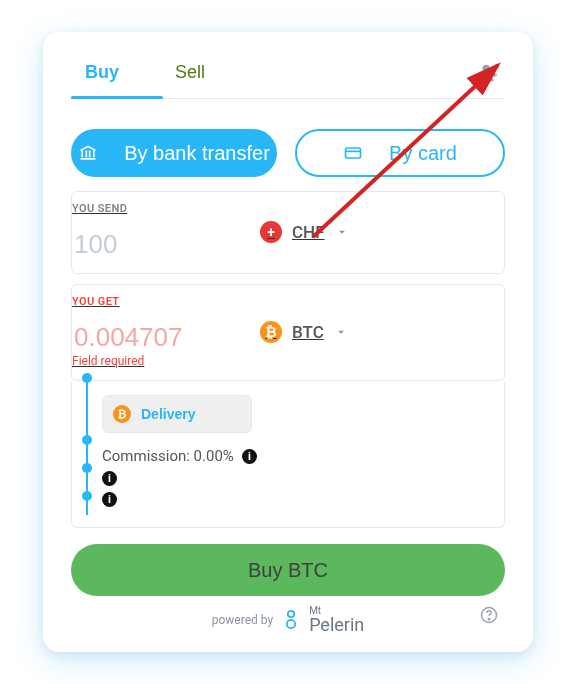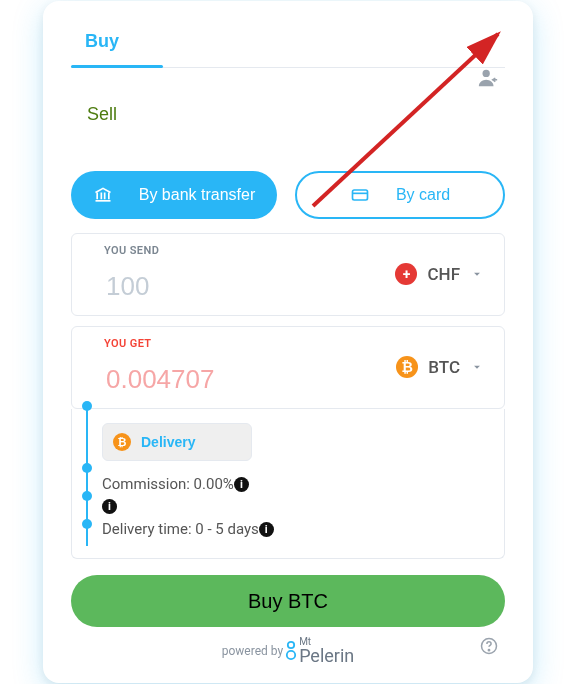--- a/index.html
+++ b/index.html
@@ -12,52 +12,52 @@
     --red:#f44336;
   }
   html,body{margin:0;padding:0;width:576px;height:684px;font-family:-apple-system,BlinkMacSystemFont,"Segoe UI",Roboto,Arial,sans-serif;color:var(--text);}
   body{display:flex;align-items:center;justify-content:center;background:#fff;}
   .card{
     width:490px;background:#fff;border-radius:16px;
     box-shadow:0 8px 30px rgba(41,182,246,0.25),0 3px 10px rgba(0,0,0,0.07);
     padding:22px 28px 18px 28px;box-sizing:border-box;position:relative;
   }
   .topbar{display:flex;align-items:center;justify-content:space-between;position:relative;}
-  .tabs{display:flex;gap:36px;margin-left:4px;flex-direction:column;}
+  .tabs{display:flex;gap:36px;margin-left:4px;}
   .tab{background:none;border:none;font-size:18px;color:#4d7c0f;padding:8px 10px;cursor:pointer;}
   .tab.active{color:var(--blue);font-weight:600;}
   .tab-underline{position:absolute;left:0;top:42px;height:3px;width:92px;background:var(--blue);border-radius:2px;}
   .hr{position:absolute;left:0;right:0;top:44px;height:1px;background:var(--border);}
   .account-btn{background:none;border:none;cursor:pointer;color:#9aa3ad;display:flex;align-items:center;}
   .pay-row{display:flex;gap:18px;margin-top:38px;}
-  .pill{flex:1;height:48px;border-radius:999px;display:flex;align-items:center;justify-content:center;gap:26px;font-size:16px;cursor:pointer;}
+  .pill{flex:1;height:48px;border-radius:999px;display:flex;align-items:center;justify-content:center;gap:26px;font-size:20px;cursor:pointer;}
   .pill.primary{background:var(--blue);color:#fff;border:none;}
   .pill.outline{background:#fff;border:2px solid var(--blue);color:var(--blue);}
-  .panel{margin-top:14px;border:1px solid var(--border);border-radius:6px;padding:10px 16px 12px 32px;display:flex;align-items:center;justify-content:space-between;position:relative;}
+  .panel{margin-top:14px;border:1px solid var(--border);border-radius:6px;padding:10px 16px 12px 0;display:flex;align-items:center;justify-content:flex-start;position:relative;text-decoration:underline;}
   .panel .label{font-size:11px;letter-spacing:.4px;color:#7b8691;font-weight:600;}
   .panel.error .label{color:var(--red);}
   .panel .amount{border:none;outline:none;font-size:26px;color:#c4cdd6;background:transparent;width:180px;margin-top:13px;}
   .panel.error .amount{color:#f6a6a6;}
   .panel .err-msg{color:var(--red);font-size:12px;}
   .currency-sel{display:flex;align-items:center;gap:10px;cursor:pointer;padding:6px 4px;}
   .currency-sel .code{font-size:17px;color:#555;font-weight:500;}
   .coin{width:22px;height:22px;border-radius:50%;display:flex;align-items:center;justify-content:center;color:#fff;font-weight:700;font-size:14px;}
   .coin.chf{background:#e53935;}
   .coin.btc{background:#f7931a;}
   .chev{color:#8a94a0;}
   .details{margin-top:0;border:1px solid var(--border);border-top:none;border-radius:0 0 6px 6px;padding:14px 16px 14px 30px;position:relative;}
   .timeline{position:absolute;left:14px;top:0;bottom:12px;width:2px;background:var(--blue);}
   .dot{position:absolute;left:10px;width:10px;height:10px;border-radius:50%;background:var(--blue);}
   .net-row{display:flex;align-items:center;gap:26px;margin-bottom:14px;}
   .net-chip{border:1px solid var(--border);border-radius:6px;height:38px;width:150px;display:flex;align-items:center;gap:10px;padding:0 10px;font-size:14px;color:var(--blue);font-weight:600;cursor:pointer;}
   .mini-coin{width:18px;height:18px;border-radius:50%;background:#f7931a;color:#fff;display:flex;align-items:center;justify-content:center;font-size:11px;font-weight:700;}
-  .fee-line{font-size:15px;color:#555;display:flex;align-items:center;margin:6px 0;}
+  .fee-line{font-size:15px;color:#555;display:flex;align-items:center;gap:8px;margin:6px 0;}
   .info-dot{width:15px;height:15px;border-radius:50%;background:#111;color:#fff;font-size:11px;display:flex;align-items:center;justify-content:center;font-weight:700;cursor:pointer;}
-  .buy-btn{margin-top:16px;width:100%;height:52px;border:none;border-radius:999px;background:var(--green);color:#000000;font-size:20px;font-weight:500;cursor:pointer;}
-  .footer{margin-top:10px;display:flex;align-items:center;justify-content:center;color:#8a94a0;font-size:12px;position:relative;}
+  .buy-btn{margin-top:16px;width:100%;height:52px;border:none;border-radius:999px;background:var(--green);color:#404040;font-size:20px;font-weight:500;cursor:pointer;}
+  .footer{margin-top:10px;display:flex;align-items:center;justify-content:center;gap:10px;color:#8a94a0;font-size:12px;position:relative;}
   .help-btn{position:absolute;right:0;top:-2px;background:none;border:none;color:#9aa3ad;cursor:pointer;}
   .annot-arrow{position:absolute;pointer-events:none;}
 </style>
 </head>
 <body>
 
 <div class="card">
 
   <div class="topbar">
     <div class="tabs">
@@ -104,20 +104,21 @@
       <svg class="chev" width="14" height="14" viewBox="0 0 24 24" fill="currentColor">
           <path d="M7 10l5 5 5-5z"></path>
         </svg>
     </div>
   </div>
 
   <div class="panel error" style="margin-top:10px">
     <div>
       <div class="label">YOU GET</div>
       <input class="amount" value="0.004707" style="">
+      <div class="err-msg">Field required</div>
     </div>
     <div class="currency-sel">
       <span class="coin btc">₿</span>
       <span class="code">BTC</span>
       <svg class="chev" width="14" height="14" viewBox="0 0 24 24" fill="currentColor">
           <path d="M7 10l5 5 5-5z"></path>
         </svg>
     </div>
   </div>
 
@@ -136,21 +137,20 @@
     </div>
 
     <div class="fee-line">
         <span>Commission: 0.00%</span>
         <span class="info-dot">i</span>
       </div>
     <div class="fee-line">
         <span class="info-dot">i</span>
       </div>
     <div class="fee-line">
-        <span>Delivery time: 0 - 5 days</span>
         <span class="info-dot">i</span>
       </div>
   </div>
 
   <button class="buy-btn">Buy BTC</button>
 
   <div class="footer">
     <span>powered by</span>
     <svg width="16" height="22" viewBox="0 0 16 22">
         <circle cx="8" cy="5" r="3.2" fill="none" stroke="#29b6f6" stroke-width="1.8"></circle>

